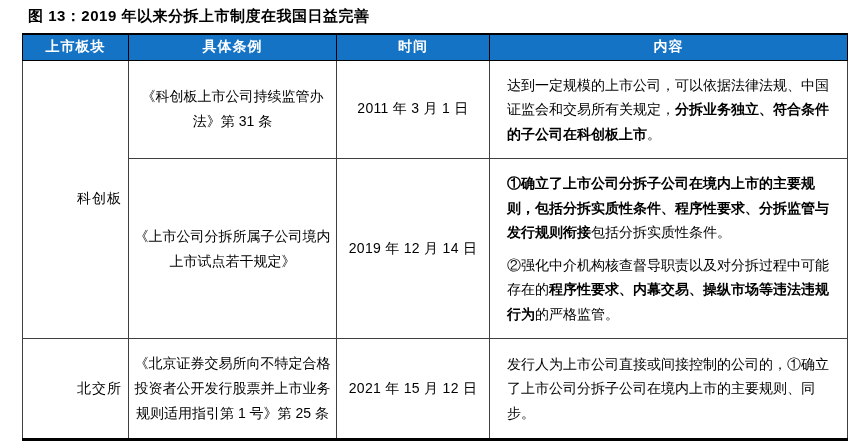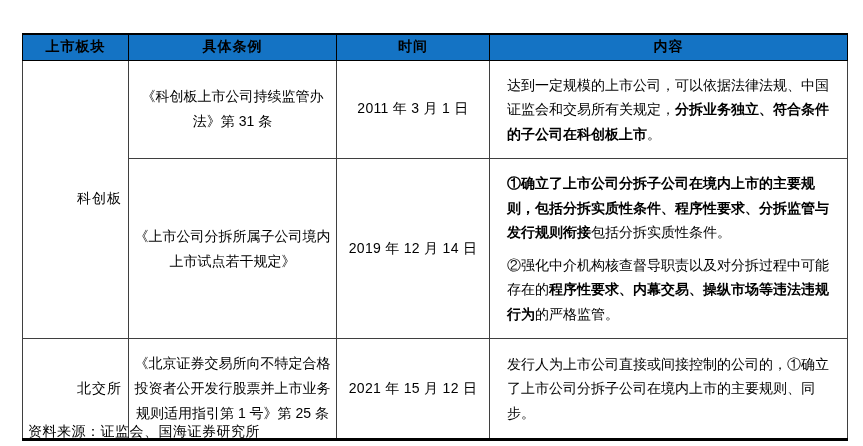--- a/index.html
+++ b/index.html
@@ -27,21 +27,21 @@
     border-collapse: collapse;
     table-layout: fixed;
     border-top: 2.5px solid #000;
     border-bottom: 3px solid #000;
     border-left: 1px solid #1a1a1a;
     border-right: 1px solid #1a1a1a;
   }
   thead tr { height: 26px; }
   th {
     background: var(--header-bg, #1473C4);
-    color: #000000;
+    color: #ffffff;
     font-weight: bold;
     font-size: 14px;
     padding: 2px 4px;
     border: 1px solid #000;
     letter-spacing: 1px;
   }
   td {
     border: 1px solid #3f3f3f;
     font-size: 14px;
     vertical-align: middle;
@@ -78,20 +78,21 @@
     font-size: 14px;
     letter-spacing: 0.5px;
     white-space: nowrap;
   }
 </style>
 </head>
 <body>
 
 <div class="page">
 
+  <div class="figure-title">图 13：2019 年以来分拆上市制度在我国日益完善</div>
 
   <table class="reg-table">
     <colgroup>
       <col style="width:106px">
       <col style="width:208px">
       <col style="width:153px">
       <col style="width:358px">
     </colgroup>
     <thead>
       <tr>
@@ -122,15 +123,14 @@
           <td class="board-cell" rowspan="1">北交所</td>
           <td class="reg-cell">《北京证券交易所向不特定合格投资者公开发行股票并上市业务规则适用指引第 1 号》第 25 条</td>
           <td class="date-cell">2021 年 15 月 12 日</td>
           <td class="content-cell">
             <p><span>发行人为上市公司直接或间接控制的公司的，①确立了上市公司分拆子公司在境内上市的主要规则、同步。</span></p>
           </td>
         </tr>
       </tbody>
   </table>
 
-  <div class="source-note">资料来源：证监会、国海证券研究所</div>
 
 </div>
 
 </body></html>

